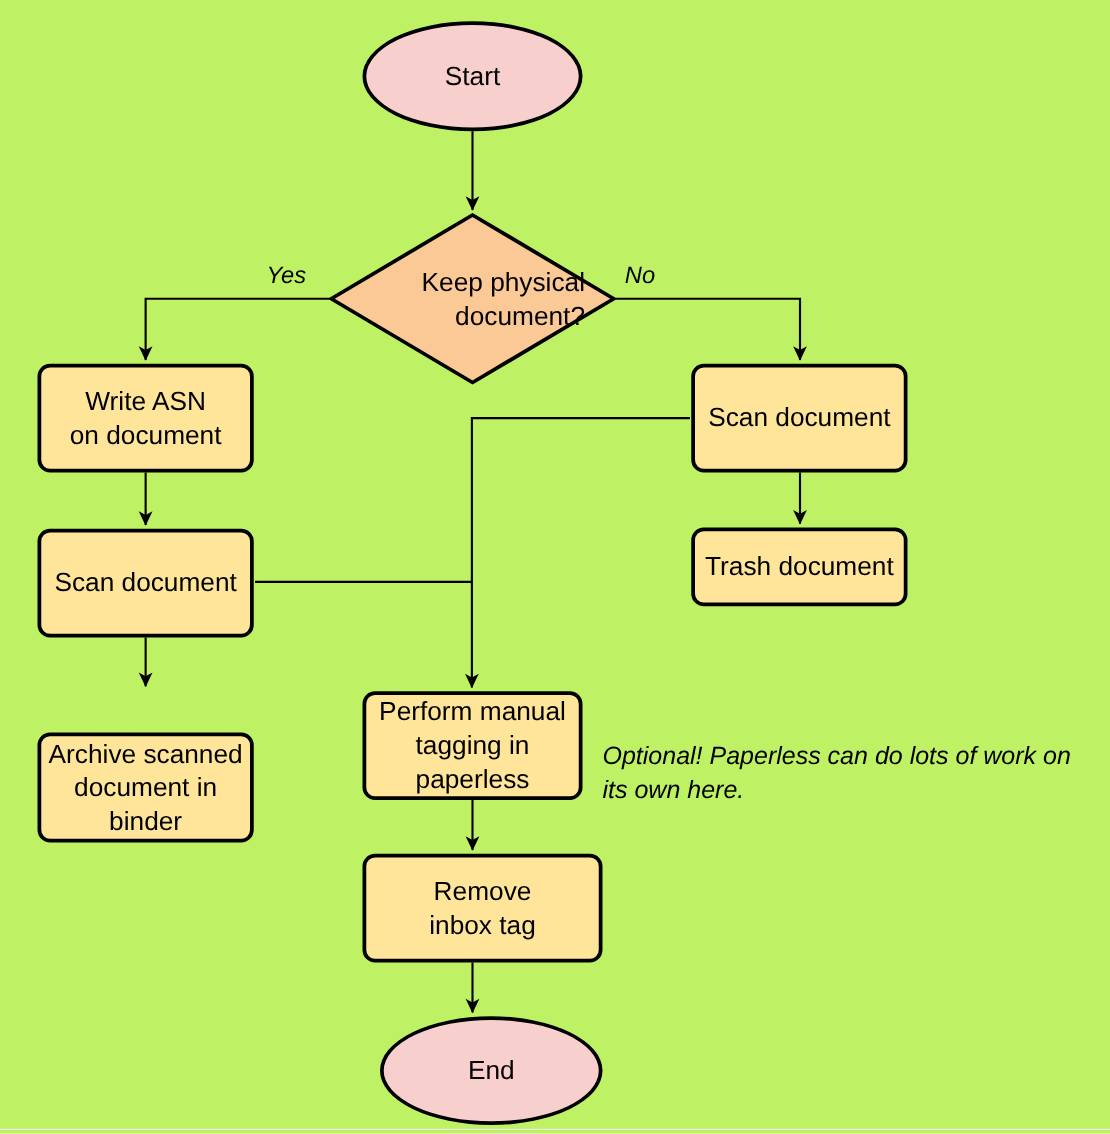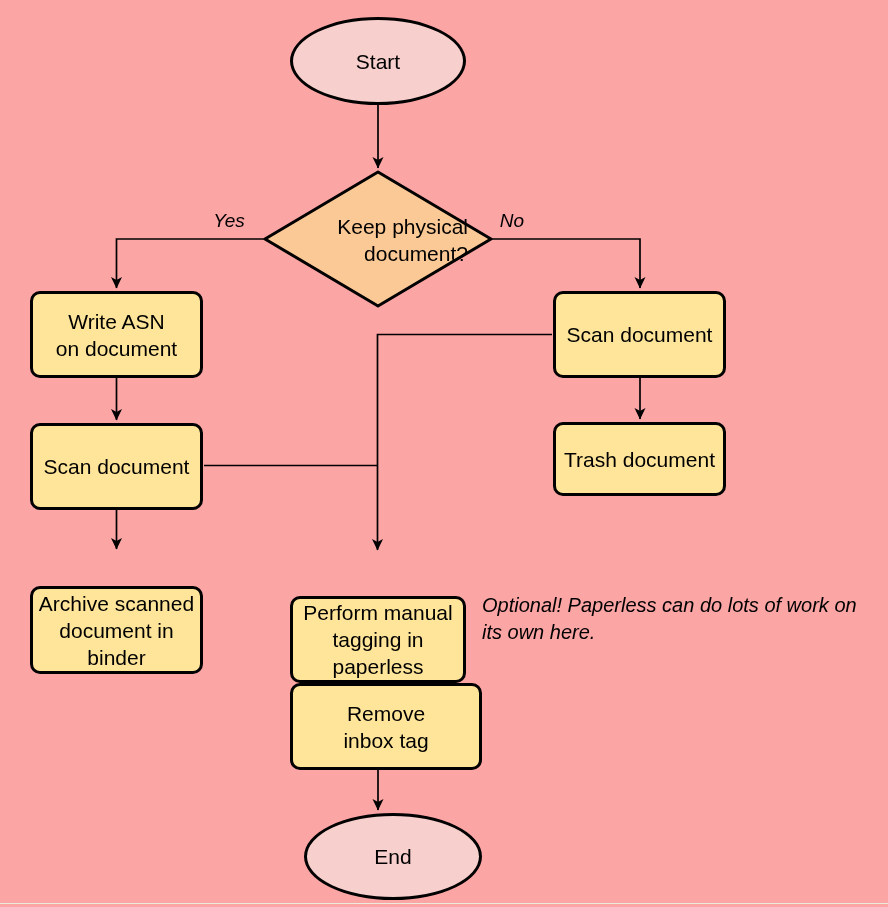--- a/index.html
+++ b/index.html
@@ -6,21 +6,21 @@
     margin: 0;
     padding: 0;
     background: #ffffff;
     font-family: "Liberation Sans", sans-serif;
     color: #000000;
   }
   .canvas {
     position: relative;
     width: 888px;
     height: 907px;
-    background: #fca5a5;
+    background: #bef264;
     overflow: hidden;
   }
   svg.wires {
     position: absolute;
     left: 0; top: 0;
     width: 888px; height: 907px;
   }
   svg.wires path.edge {
     fill: none;
     stroke: var(--stroke, #000);
@@ -83,22 +83,22 @@
     left: 0; top: 903px;
     width: 888px; height: 1px;
     background: #ece9df;
   }
   
   #n-start   { left: 290px; top: 17px;  width: 176px; height: 88px; }
   #n-write   { left: 30px;  top: 291px; width: 173px; height: 87px; }
   #n-scanl   { left: 30px;  top: 423px; width: 173px; height: 87px; }
   #n-archive { left: 30px;  top: 552px; width: 173px; height: 88px; margin-top: 34px; }
   #n-scanr   { left: 553px; top: 291px; width: 173px; height: 87px; }
-  #n-trash   { left: 553px; top: 422px; width: 173px; height: 74px; }
-  #n-tag     { left: 290px; top: 553px; width: 176px; height: 87px; margin-top: 43px; }
+  #n-trash   { left: 553px; top: 422px; width: 173px; height: 63px; }
+  #n-tag     { left: 290px; top: 553px; width: 176px; height: 87px; }
   #n-remove  { left: 290px; top: 683px; width: 192px; height: 87px; }
   #n-end     { left: 304px; top: 813px; width: 178px; height: 87px; }
 </style>
 </head>
 <body style="background: rgb(255, 255, 255);">
 
 <div class="canvas">
 
   <svg class="wires" viewBox="0 0 888 907" xmlns="http://www.w3.org/2000/svg">
     <defs>

